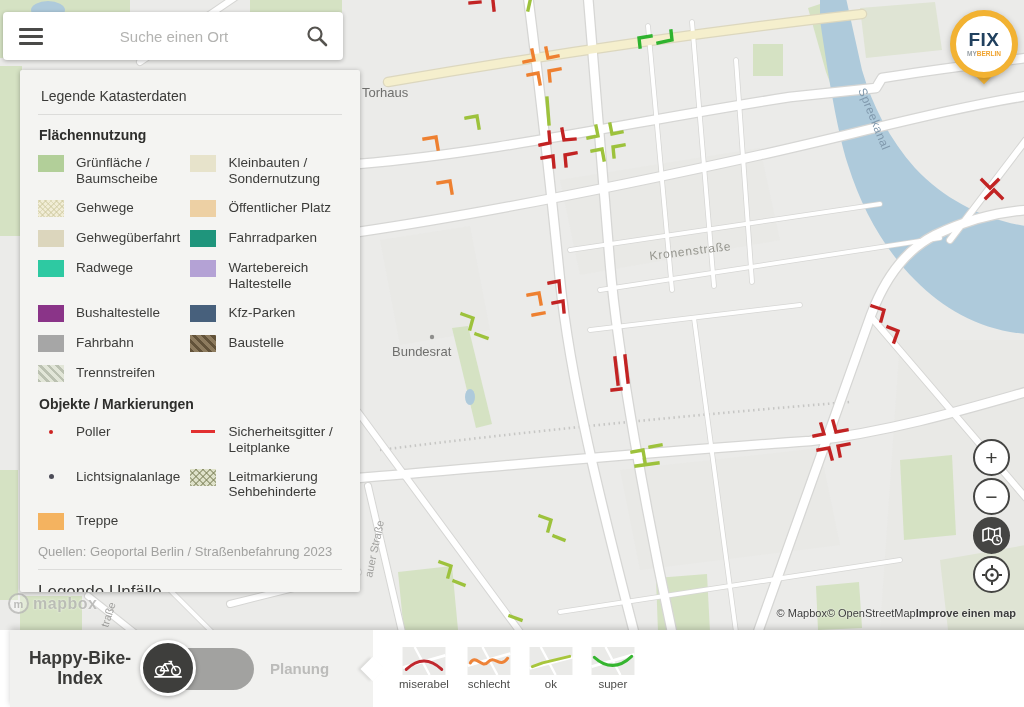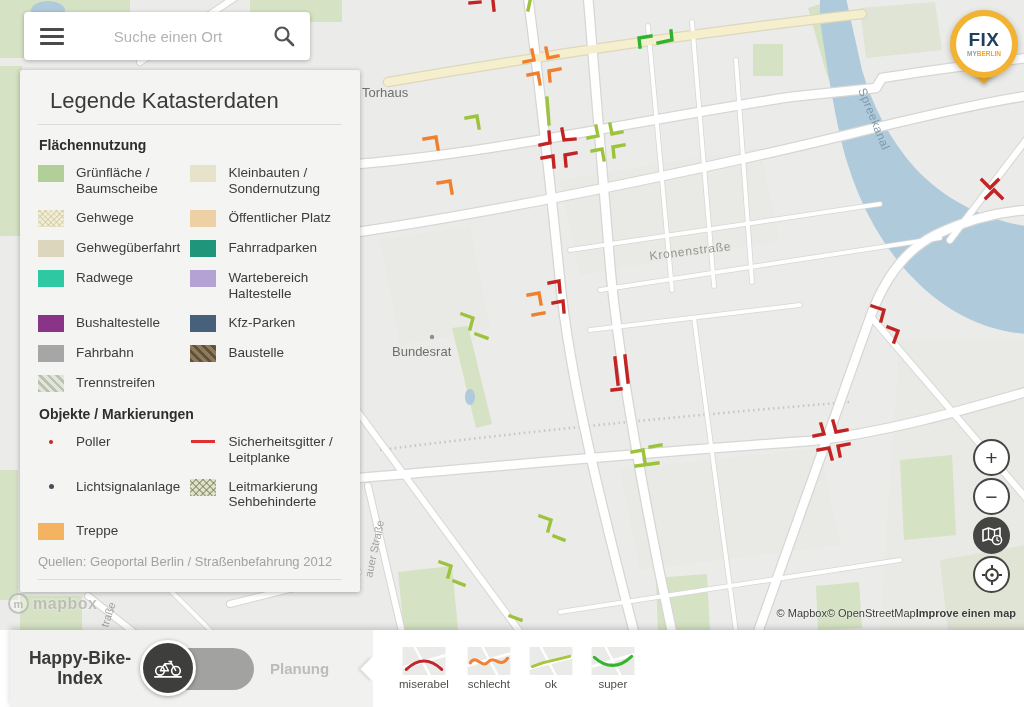--- a/index.html
+++ b/index.html
@@ -22,33 +22,33 @@
   .block{fill:#e7e7e5;opacity:.6}
   .seg{fill:none;stroke-width:3.4;stroke-linecap:square;stroke-linejoin:miter}
   .sr{stroke:var(--seg-red)} .so{stroke:var(--seg-orange)}
   .slg{stroke:var(--seg-ltgreen)} .sg{stroke:var(--seg-green)}
   .maplabel{fill:#6f6f6d;font-size:13px;font-family:"Liberation Sans",sans-serif}
   .maplabel.street{fill:#96968f;font-size:12px;letter-spacing:.8px}
   .maplabel.small{fill:#a0a09e;font-size:11px}
   .maplabel.waterlbl{fill:#8099ad;font-size:12px;letter-spacing:.5px}
 
   
-  .search-bar{position:absolute;left:24px;top:12px;width:286px;height:48px;background:#fff;border-radius:4px;
+  .search-bar{position:absolute;left:3px;top:12px;width:340px;height:48px;background:#fff;border-radius:4px;
     box-shadow:0 1px 4px rgba(0,0,0,.28);display:flex;align-items:center;z-index:20;}
   .hamburger{width:24px;margin-left:16px;cursor:pointer}
   .hamburger div{height:3px;background:#4a4a48;margin:4px 0;border-radius:1px}
   .search-input{flex:1;border:none;outline:none;font-size:15px;color:#4a4a48;text-align:center;
     font-family:"Liberation Sans",sans-serif;background:transparent}
   .search-input::placeholder{color:#b3b3b1}
   .mag{margin-right:14px;cursor:pointer;display:flex}
 
   
   .legend-panel{position:absolute;left:20px;top:70px;width:340px;height:522px;background:#f4f4f2;
     box-shadow:0 1px 5px rgba(0,0,0,.3);z-index:15;padding:14px 18px;box-sizing:border-box;overflow:hidden;border-radius:2px;}
-  .lp-title{font-size:22px;color:#3a3a38;margin:4px 12px 10px}
+  .lp-title{font-size:14px;color:#3a3a38;margin:4px 3px 10px}
   .lp-div{height:1px;background:#dcdcda;margin:10px 0 12px}
   .lp-head{font-size:14px;font-weight:bold;color:#2e2e2c;margin:6px 1px 12px}
   .lgrid{display:grid;grid-template-columns:1fr 1.05fr;column-gap:8px;row-gap:13px;margin-bottom:14px}
   .li{display:flex;align-items:flex-start}
   .sw{width:26px;height:17px;margin-right:12px;flex-shrink:0;margin-top:0px}
   .swbox{width:26px;margin-right:12px;flex-shrink:0;display:flex;align-items:center;justify-content:center;height:16px}
   .lt{font-size:13.5px;color:#3c3c3a;line-height:1.18}
   .hatch{background-image:repeating-linear-gradient(45deg,rgba(200,195,150,.45) 0 1.2px,transparent 1.2px 4px),
     repeating-linear-gradient(-45deg,rgba(200,195,150,.45) 0 1.2px,transparent 1.2px 4px)}
   .stripes-light{background-image:repeating-linear-gradient(45deg,rgba(115,125,105,.35) 0 2.5px,transparent 2.5px 6px)}
@@ -427,21 +427,21 @@
       <div class="li">
         <span class="sw crosshatch" style="background-color: rgb(223, 226, 202);"></span>
         <span class="lt">Leitmarkierung Sehbehinderte</span>
       </div>
       <div class="li">
         <span class="sw" style="background-color: rgb(244, 179, 96);"></span>
         <span class="lt">Treppe</span>
       </div>
     </div>
 
-    <div class="lp-src">Quellen: Geoportal Berlin / Straßenbefahrung 2012</div>
+    <div class="lp-src">Quellen: Geoportal Berlin / Straßenbefahrung 2023</div>
     <div class="lp-div"></div>
     <div class="lp-title2">Legende Unfälle</div>
   </div>
 
   <div class="bottom-bar">
     <div class="hbi-section">
       <div class="hbi-title">Happy-Bike-Index</div>
       <div class="toggle">
         <div class="knob">
           <svg width="30" height="22" viewBox="0 0 32 22">

